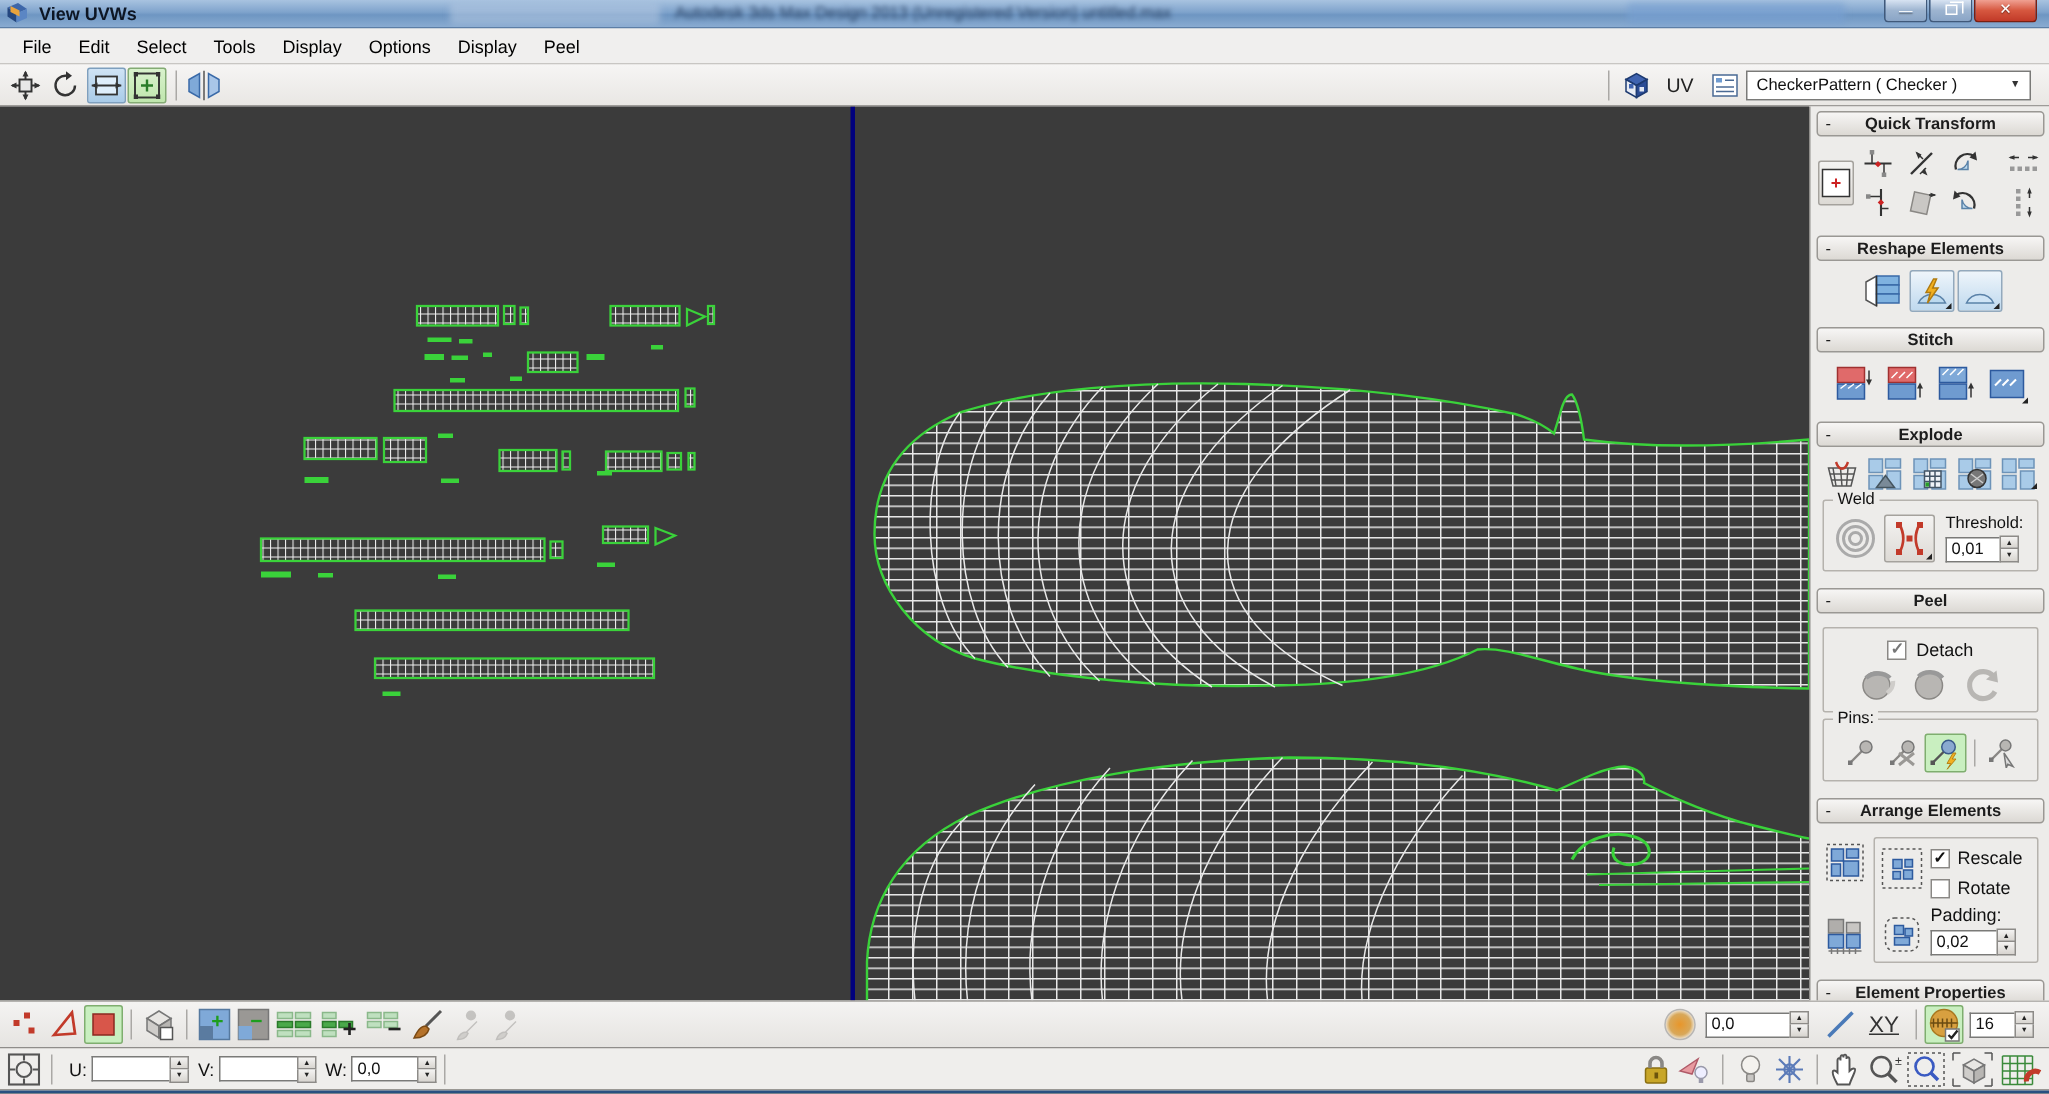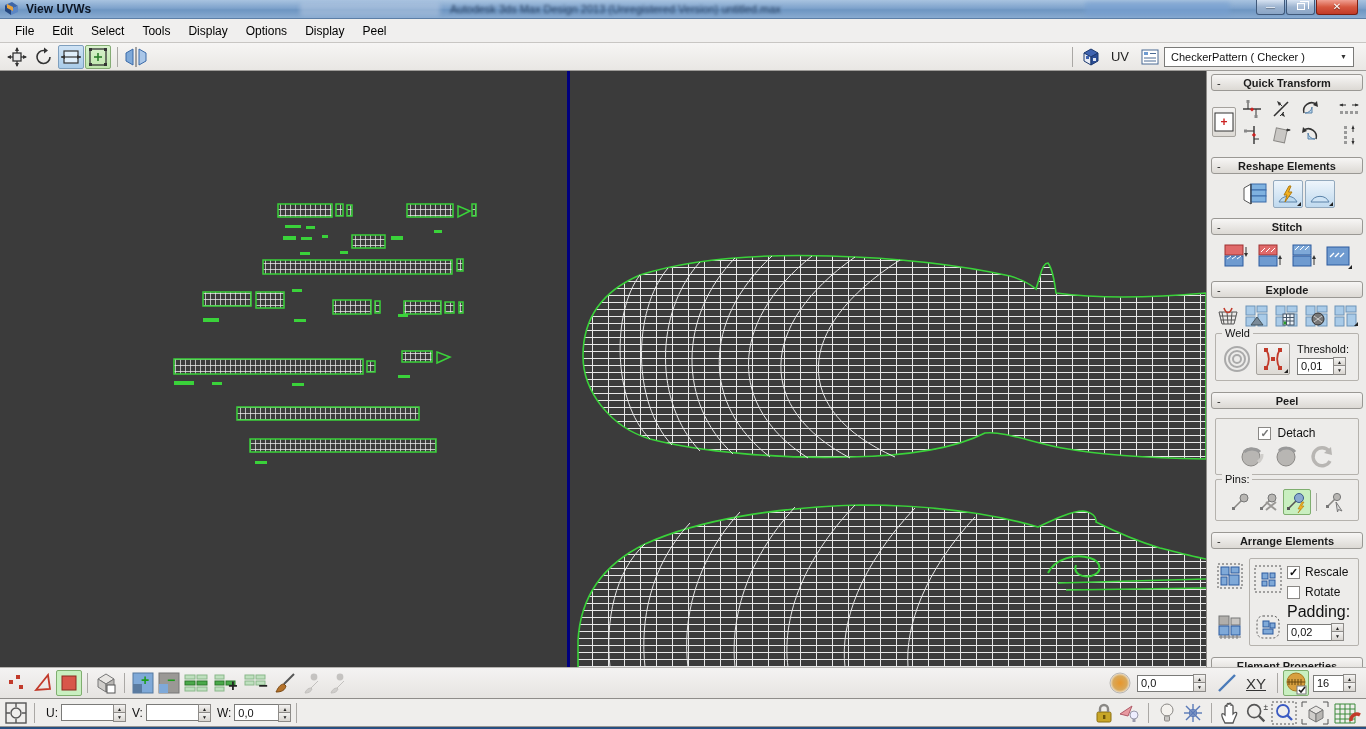--- a/index.html
+++ b/index.html
@@ -695,21 +695,21 @@
             </div>
             <div style="flex:1;padding-left:5px;">
               <div class="row" style="justify-content:flex-start;margin-bottom:6px;">
                 <div class="checkbox"><span>✓</span></div>
                 <span style="margin-left:5px;font-size:12px;">Rescale</span>
               </div>
               <div class="row" style="justify-content:flex-start;margin-bottom:4px;">
                 <div class="checkbox"></div>
                 <span style="margin-left:5px;font-size:12px;">Rotate</span>
               </div>
-              <div style="font-size:16px;margin:2px 0;">Padding:</div>
+              <div style="font-size:12px;margin:2px 0;">Padding:</div>
               <div class="spinnerbox">
                 <div class="spin-field" style="width:44px;">0,02</div>
                 <div class="spin-btns">
                   <span>▲</span>
                   <span>▼</span>
                 </div>
               </div>
             </div>
           </div>
         </div>

